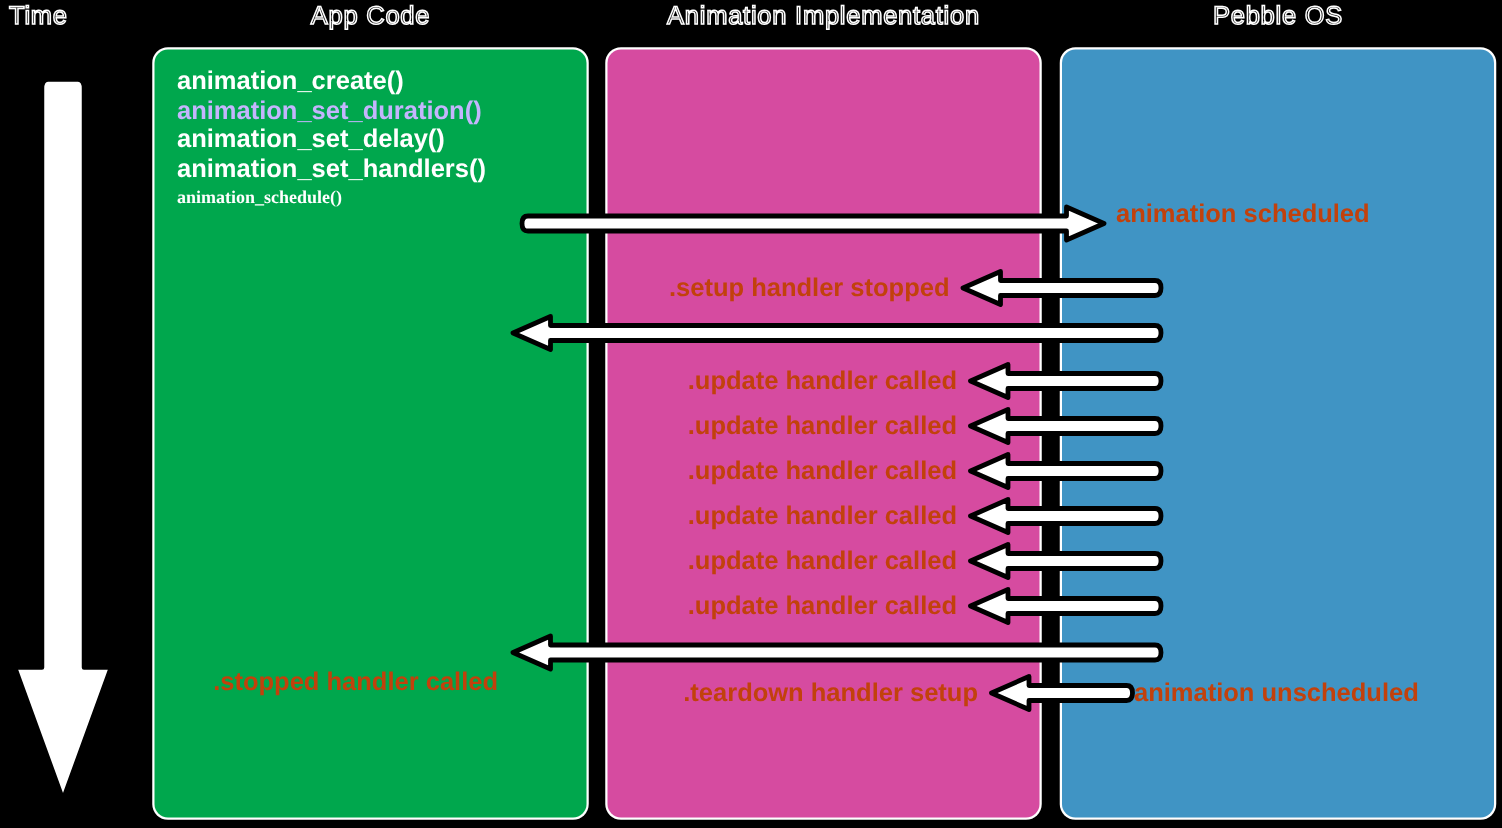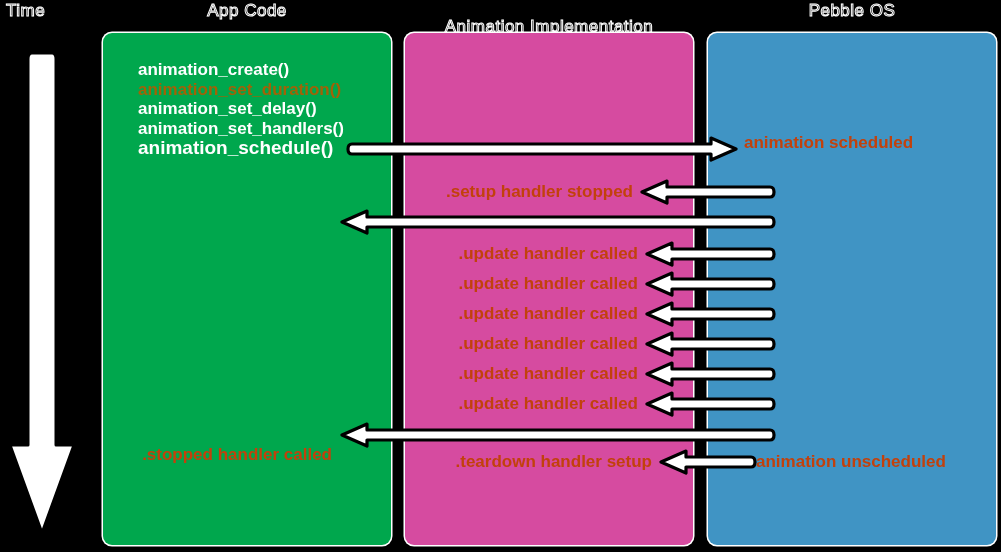--- a/index.html
+++ b/index.html
@@ -25,21 +25,21 @@
     text-align: center;
     font-size: 17px;
     font-weight: normal;
     color: #000000;
     letter-spacing: 0.5px;
     -webkit-text-stroke: 1px #ffffff;
     white-space: nowrap;
   }
   #hdr-time  { left: 0px;   width: 90px; text-align: left; padding-left: 6px; }
   #hdr-app   { left: 103px; width: 288px; }
-  #hdr-anim  { left: 405px; width: 288px; margin-top: 16px; }
+  #hdr-anim  { left: 405px; width: 288px; }
   #hdr-os    { left: 708px; width: 288px; }
 
   
   .lane {
     position: absolute;
     top: 33px;
     height: 512px;
     border-radius: 9px;
     box-shadow: 0 0 0 1.5px #ffffff;
   }
@@ -97,26 +97,26 @@
                L 50 400
                L 68 400
                L 36 488
                L 4 400
                L 22 400
                L 22 14
                Q 22 8 26 8 Z" fill="#ffffff" stroke="#000000" stroke-width="3" stroke-linejoin="round"></path>
     </svg>
   </div>
 
-  <div style="position:absolute; left:118px; top:60px; width:270px;margin-left:20px;">
+  <div style="position:absolute; left:118px; top:44px; width:270px;">
     <div style="font-size:17px;font-weight:bold;color:#fff;line-height:19.5px;white-space:nowrap;">animation_create()</div>
-    <div style="font-size:17px;font-weight:bold;color:#a16207;line-height:19.5px;white-space:nowrap;">animation_set_duration()</div>
+    <div style="font-size:17px;font-weight:bold;color:#c4b5fd;line-height:19.5px;white-space:nowrap;">animation_set_duration()</div>
     <div style="font-size:17px;font-weight:bold;color:#fff;line-height:19.5px;white-space:nowrap;">animation_set_delay()</div>
     <div style="font-size:17px;font-weight:bold;color:#fff;line-height:19.5px;white-space:nowrap;">animation_set_handlers()</div>
-    <div style="font-size:19px;font-weight:bold;color:#fff;line-height:19.5px;white-space:nowrap;">animation_schedule()</div>
+    <div style="font-size:12px;font-weight:bold;color:#fff;line-height:19.5px;white-space:nowrap;font-family:Liberation Serif, serif;">animation_schedule()</div>
   </div>
 
   <div class="arrow-line" style="left:348px; top:138px; width:390px; height:22px;">
     <svg viewBox="0 0 390 22" preserveAspectRatio="none">
       <path d="M 4 6 L 363 6 L 363 0 L 388 11 L 363 22 L 363 16 L 4 16 Q 0 16 0 11 Q 0 6 4 6 Z" fill="#ffffff" stroke="#000000" stroke-width="3.2" stroke-linejoin="round"></path>
     </svg>
   </div>
   <div class="msg-label in-os" style="left:744px; top:134px;">animation scheduled</div>
 
   <div class="arrow-line" style="left:640px; top:181px; width:134px; height:22px;">

